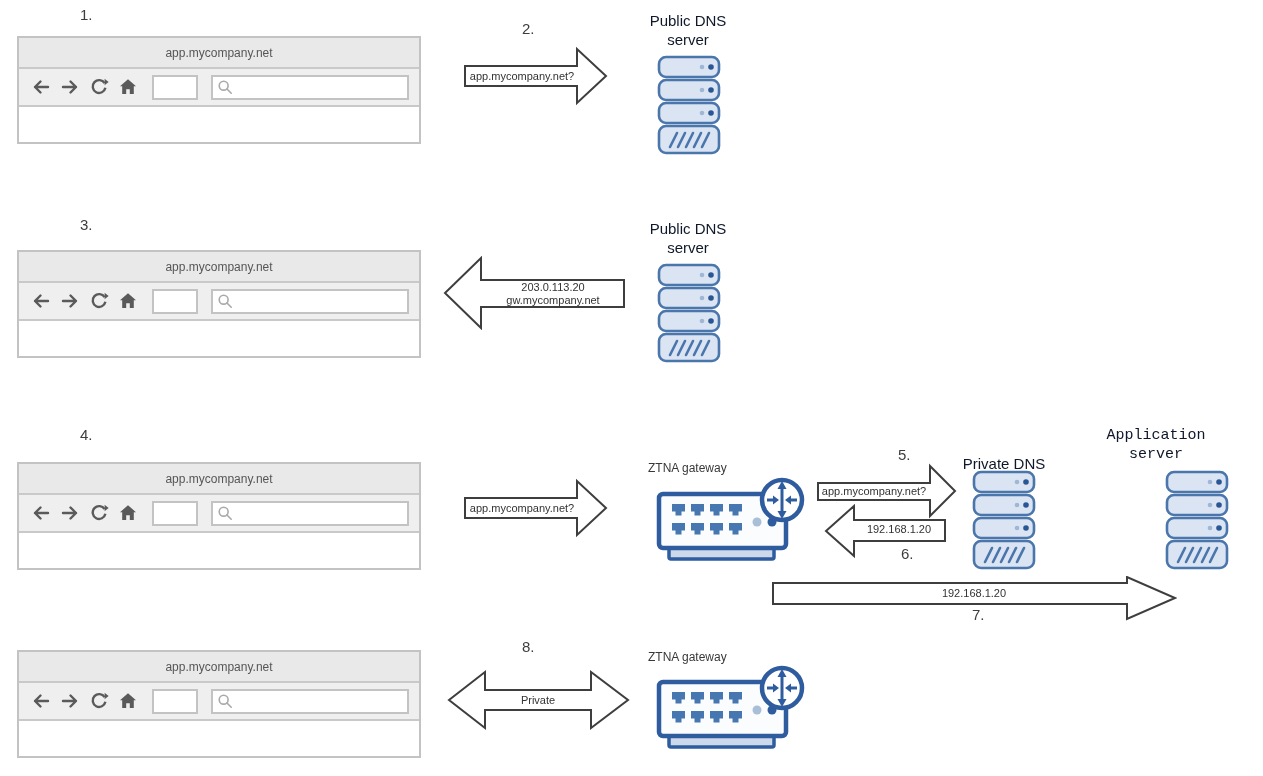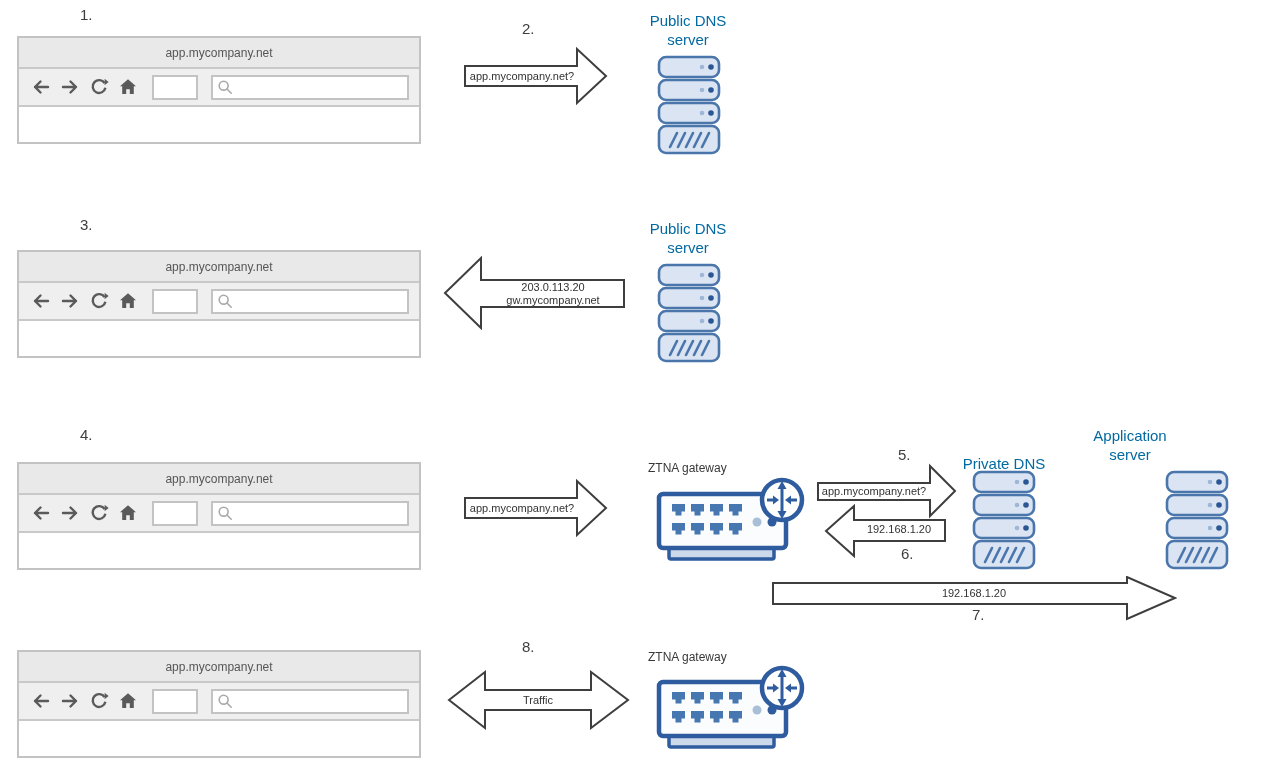--- a/index.html
+++ b/index.html
@@ -1,19 +1,19 @@
 <!DOCTYPE html>
 <html><head>
 <meta charset="utf-8">
 <style>
   html,body{margin:0;padding:0;background:#fff;}
   #canvas{position:relative;width:1263px;height:776px;background:#fff;overflow:hidden;
           font-family:"Liberation Sans","DejaVu Sans",sans-serif;color:#3d3d3d;}
   .step-label{position:absolute;font-size:15px;color:#3d3d3d;}
-  .node-label{position:absolute;font-size:15px;line-height:19px;text-align:center;color:#0369a1;}
+  .node-label{position:absolute;font-size:15px;line-height:19px;text-align:center;color:#0f172a;}
   .ztna-label{position:absolute;font-size:12px;white-space:nowrap;color:#383838;}
   .arrow{position:absolute;}
   .arrow svg{display:block;}
   .arrow-text{position:absolute;font-size:11px;line-height:13px;text-align:center;color:#333;white-space:nowrap;}
   .browser{position:absolute;width:404px;height:108px;border:2px solid #c3c3c3;background:#404040;
            box-sizing:border-box;display:flex;flex-direction:column;}
   .b-title{height:29px;flex:0 0 auto;background:#e9e9e9;border-bottom:2px solid #c9c9c9;
            display:flex;align-items:center;justify-content:center;font-size:12px;color:#565656;}
   .b-toolbar{height:36px;flex:0 0 auto;background:#efefef;border-bottom:2px solid #c9c9c9;
              display:flex;align-items:center;padding:0 10px 0 12px;gap:9px;}
@@ -35,21 +35,21 @@
   <div class="step-label" style="left:80px;top:426px;">4.</div>
   <div class="step-label" style="left:898px;top:446px;">5.</div>
   <div class="step-label" style="left:901px;top:545px;">6.</div>
   <div class="step-label" style="left:972px;top:606px;">7.</div>
   <div class="step-label" style="left:522px;top:638px;">8.</div>
 
   <div class="node-label" style="left:638px;top:11px;width:100px;">Public DNS server</div>
   <div class="node-label" style="left:638px;top:219px;width:100px;">Public DNS server</div>
   <div class="ztna-label" style="left:648px;top:461px;">ZTNA gateway</div>
   <div class="node-label" style="left:952px;top:426px;width:104px;margin-top:28px;">Private DNS server</div>
-  <div class="node-label" style="left:1080px;top:426px;width:100px;">Application server</div>
+  <div class="node-label" style="left:1106px;top:426px;width:100px;font-family:Liberation Mono, monospace;">Application server</div>
   <div class="ztna-label" style="left:648px;top:650px;">ZTNA gateway</div>
 
   <div class="arrow" style="left:463px;top:46px;width:146px;height:60px;">
     <svg width="146" height="60" viewBox="0 0 146 60">
       <polygon points="2,20 114,20 114,3 143,30 114,57 114,40 2,40" fill="#ffffff" stroke="#3e3e3e" stroke-width="2"></polygon>
     </svg>
     <div class="arrow-text" style="left:4px;top:24px;width:110px;">app.mycompany.net?</div>
   </div>
 
   <div class="arrow" style="left:443px;top:256px;width:184px;height:74px;text-decoration:underline;">
@@ -85,21 +85,21 @@
     <svg width="406" height="46" viewBox="0 0 406 46">
       <polygon points="2,7 356,7 356,1 404,22 356,43 356,28 2,28" fill="#ffffff" stroke="#3e3e3e" stroke-width="2"></polygon>
     </svg>
     <div class="arrow-text" style="left:20px;top:11px;width:366px;">192.168.1.20</div>
   </div>
 
   <div class="arrow" style="left:447px;top:666px;width:184px;height:68px;">
     <svg width="184" height="68" viewBox="0 0 184 68">
       <polygon points="2,34 38,6 38,24 144,24 144,6 181,34 144,62 144,44 38,44 38,62" fill="#ffffff" stroke="#3e3e3e" stroke-width="2"></polygon>
     </svg>
-    <div class="arrow-text" style="left:38px;top:28px;width:106px;">Traffic</div>
+    <div class="arrow-text" style="left:38px;top:28px;width:106px;">Private</div>
   </div>
 
 <div class="browser" style="left: 17px; top: 36px;">
     <div class="b-title">
       <span>app.mycompany.net</span>
     </div>
     <div class="b-toolbar">
       <svg class="b-icon" viewBox="0 0 20 20">
           <path d="M17 10 H4 M4 10 L9.5 4.5 M4 10 L9.5 15.5" stroke="#5a5a5a" stroke-width="2.4" fill="none" stroke-linecap="round" stroke-linejoin="round"></path>
         </svg>

